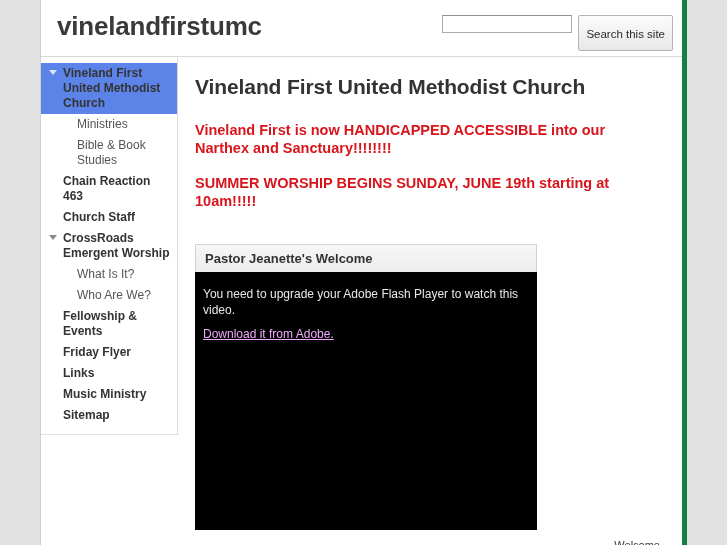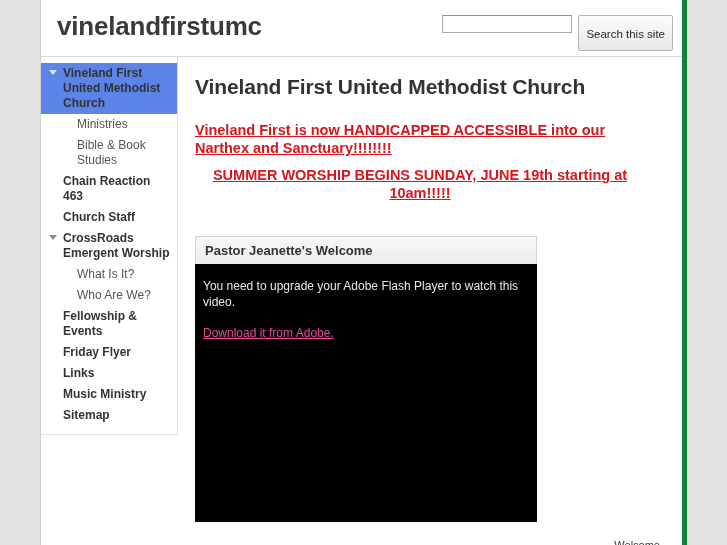--- a/index.html
+++ b/index.html
@@ -163,23 +163,22 @@
     margin: 6px 0 0 0;
     letter-spacing: -0.1px;
   }
   .announce {
     color: #d8151c;
     font-weight: bold;
     font-size: 14.5px;
     line-height: 18px;
     margin: 22px 0 0 0;
     max-width: 450px;
-    text-decoration: underline;
-  }
-  .announce + .announce { margin-top: 9px; text-align: center; }
+  }
+  .announce + .announce { margin-top: 17px; }
 
   
   .video-module {
     margin-top: 34px;
     width: 342px;
   }
   .video-module-header {
     background: linear-gradient(180deg, #f7f7f7 0%, #ececec 100%);
     border: 1px solid #d2d2d2;
     border-bottom: none;
@@ -198,24 +197,24 @@
     overflow: hidden;
   }
   .flash-msg {
     color: #e8e8e8;
     font-size: 12px;
     line-height: 16px;
     margin: 0;
   }
   .flash-link {
     display: inline-block;
-    color: #ec4899;
+    color: #f0abfc;
     text-decoration: underline;
     font-size: 12px;
-    margin-top: 16px;
+    margin-top: 9px;
     cursor: pointer;
     text-align: center;
   }
   .footer-note {
     position: absolute;
     right: 22px;
     bottom: 0px;
     font-size: 11px;
     color: #3a3a3a;
     white-space: nowrap;

